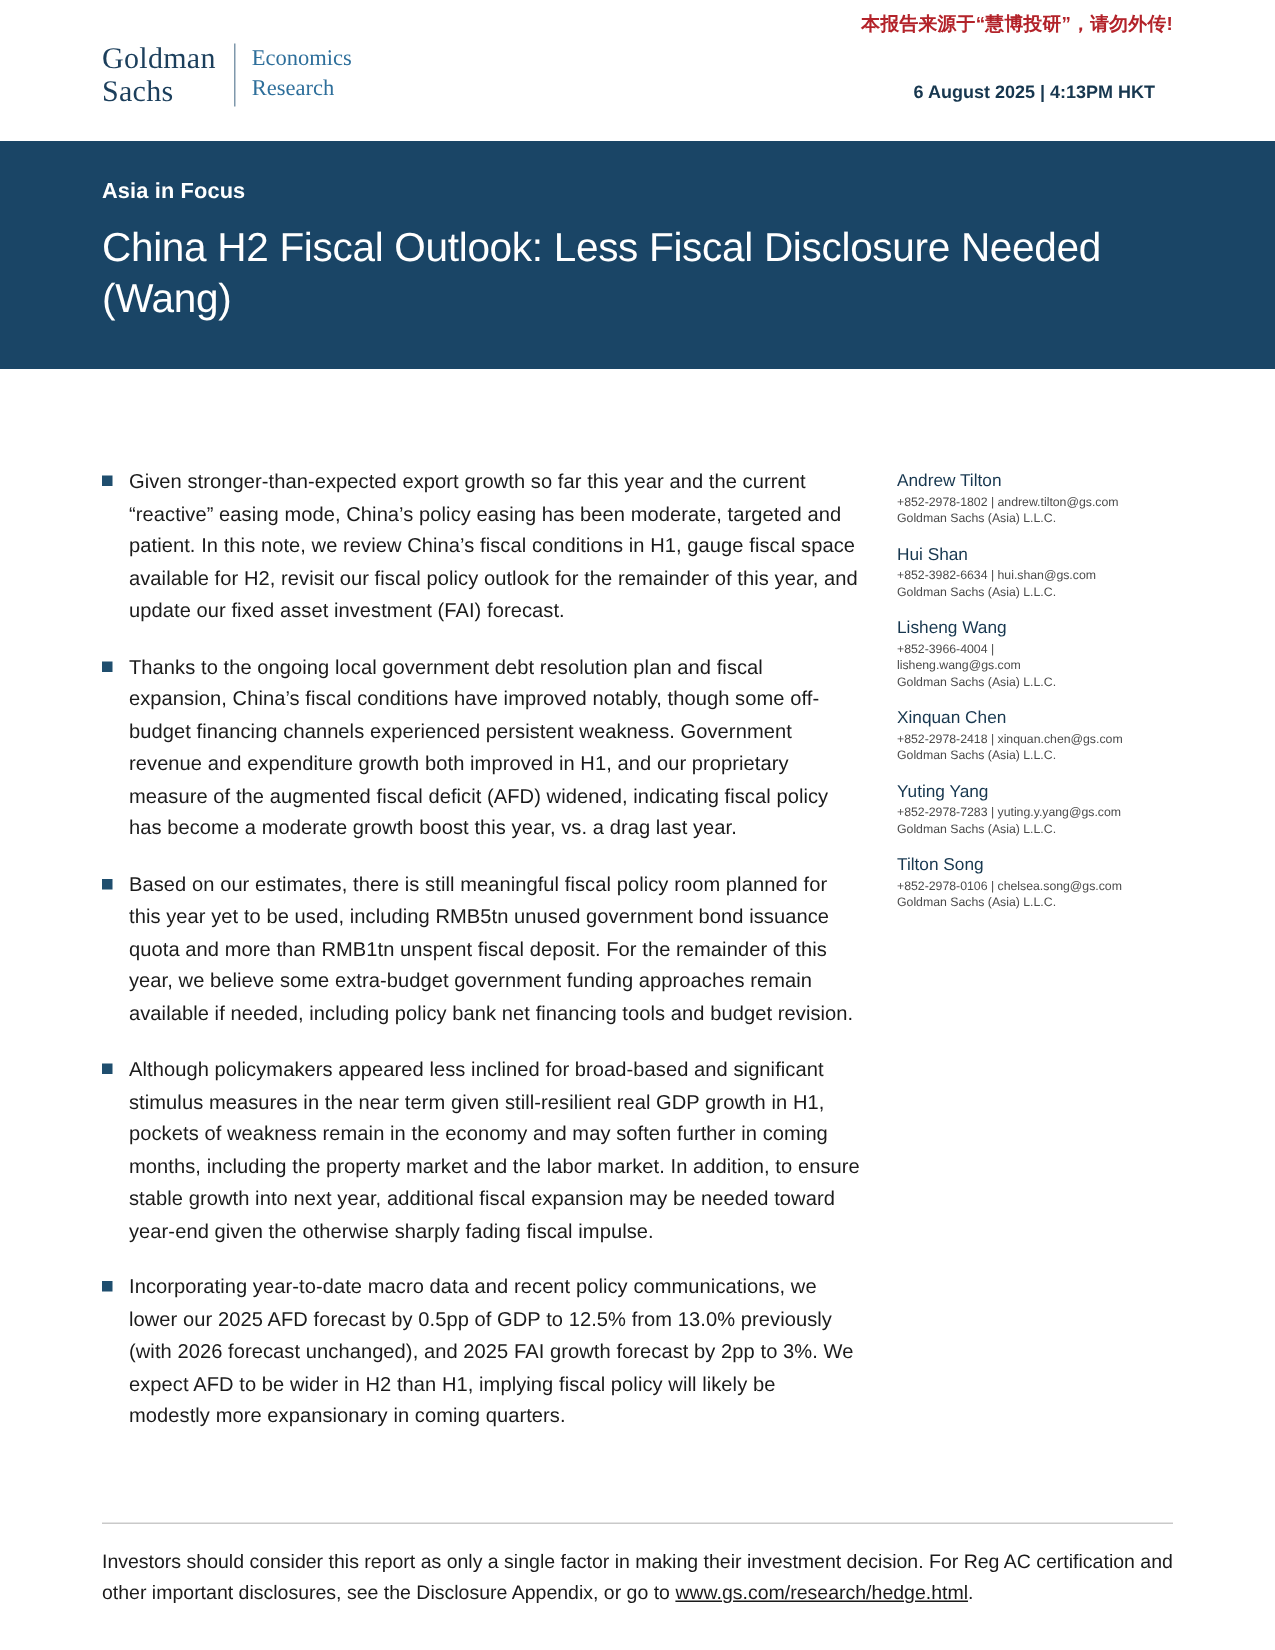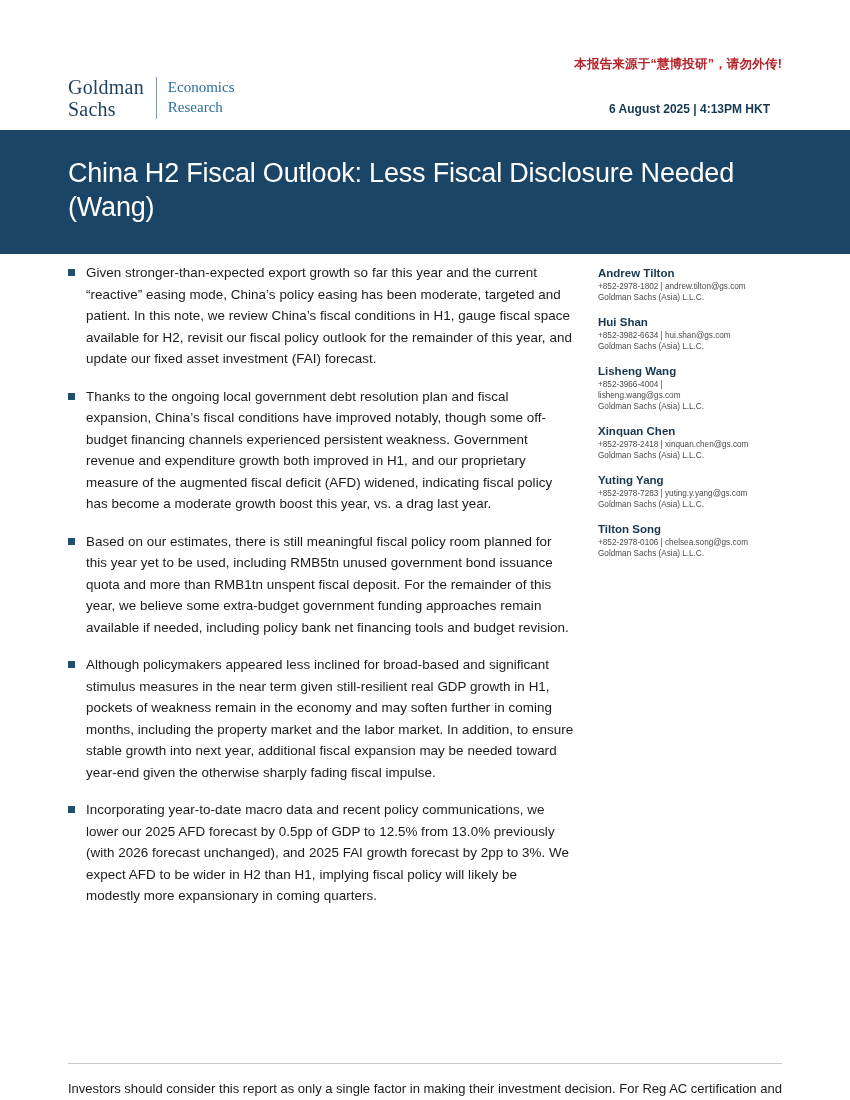--- a/index.html
+++ b/index.html
@@ -19,24 +19,23 @@
   .page {
     width: 850px;
     height: 1100px;
     position: relative;
     box-sizing: border-box;
   }
 
   
   .topbar {
     position: relative;
-    height: 82px;
+    height: 94px;
     padding: 0 68px;
     box-sizing: border-box;
-    margin-top: 48px;
   }
   .chinese-warning {
     position: absolute;
     right: 68px;
     top: 8px;
     color: #b3232a;
     font-size: 12.5px;
     font-weight: bold;
     letter-spacing: 0.2px;
     white-space: nowrap;
@@ -98,22 +97,23 @@
     font-size: 27px;
     line-height: 34px;
     font-weight: normal;
     margin: 0;
     letter-spacing: -0.2px;
   }
 
   
   .content {
     display: flex;
-    padding: 8px 68px 0 68px;
-    box-sizing: border-box;
+    padding: 36px 68px 0 68px;
+    box-sizing: border-box;
+    margin-top: 28px;
   }
   .bullets {
     width: 530px;
     padding-right: 24px;
     box-sizing: border-box;
   }
   .bullet {
     display: flex;
     margin-bottom: 16px;
   }
@@ -138,21 +138,21 @@
   
   .authors {
     width: 180px;
     padding-top: 4px;
   }
   .author {
     margin-bottom: 12px;
   }
   .author-name {
     font-size: 11.5px;
-    font-weight: bold;
+    font-weight: normal;
     color: #17374f;
     line-height: 15px;
   }
   .author-contact {
     font-size: 8.2px;
     color: #4a4a4a;
     line-height: 11px;
   }
   .author-entity {
     font-size: 8.2px;
@@ -198,20 +198,21 @@
       <div>
         <div class="logo-er">Economics</div>
         <div class="logo-er">Research</div>
       </div>
     </div>
 
     <div class="datetime">6 August 2025 | 4:13PM HKT</div>
   </div>
 
   <div class="banner">
+    <div class="kicker">Asia in Focus</div>
     <h1 class="headline">China H2 Fiscal Outlook: Less Fiscal Disclosure Needed (Wang)</h1>
   </div>
 
   <div class="content">
 
     <div class="bullets">
       <div class="bullet">
         <div class="bullet-marker">
             <span></span>
           </div>

